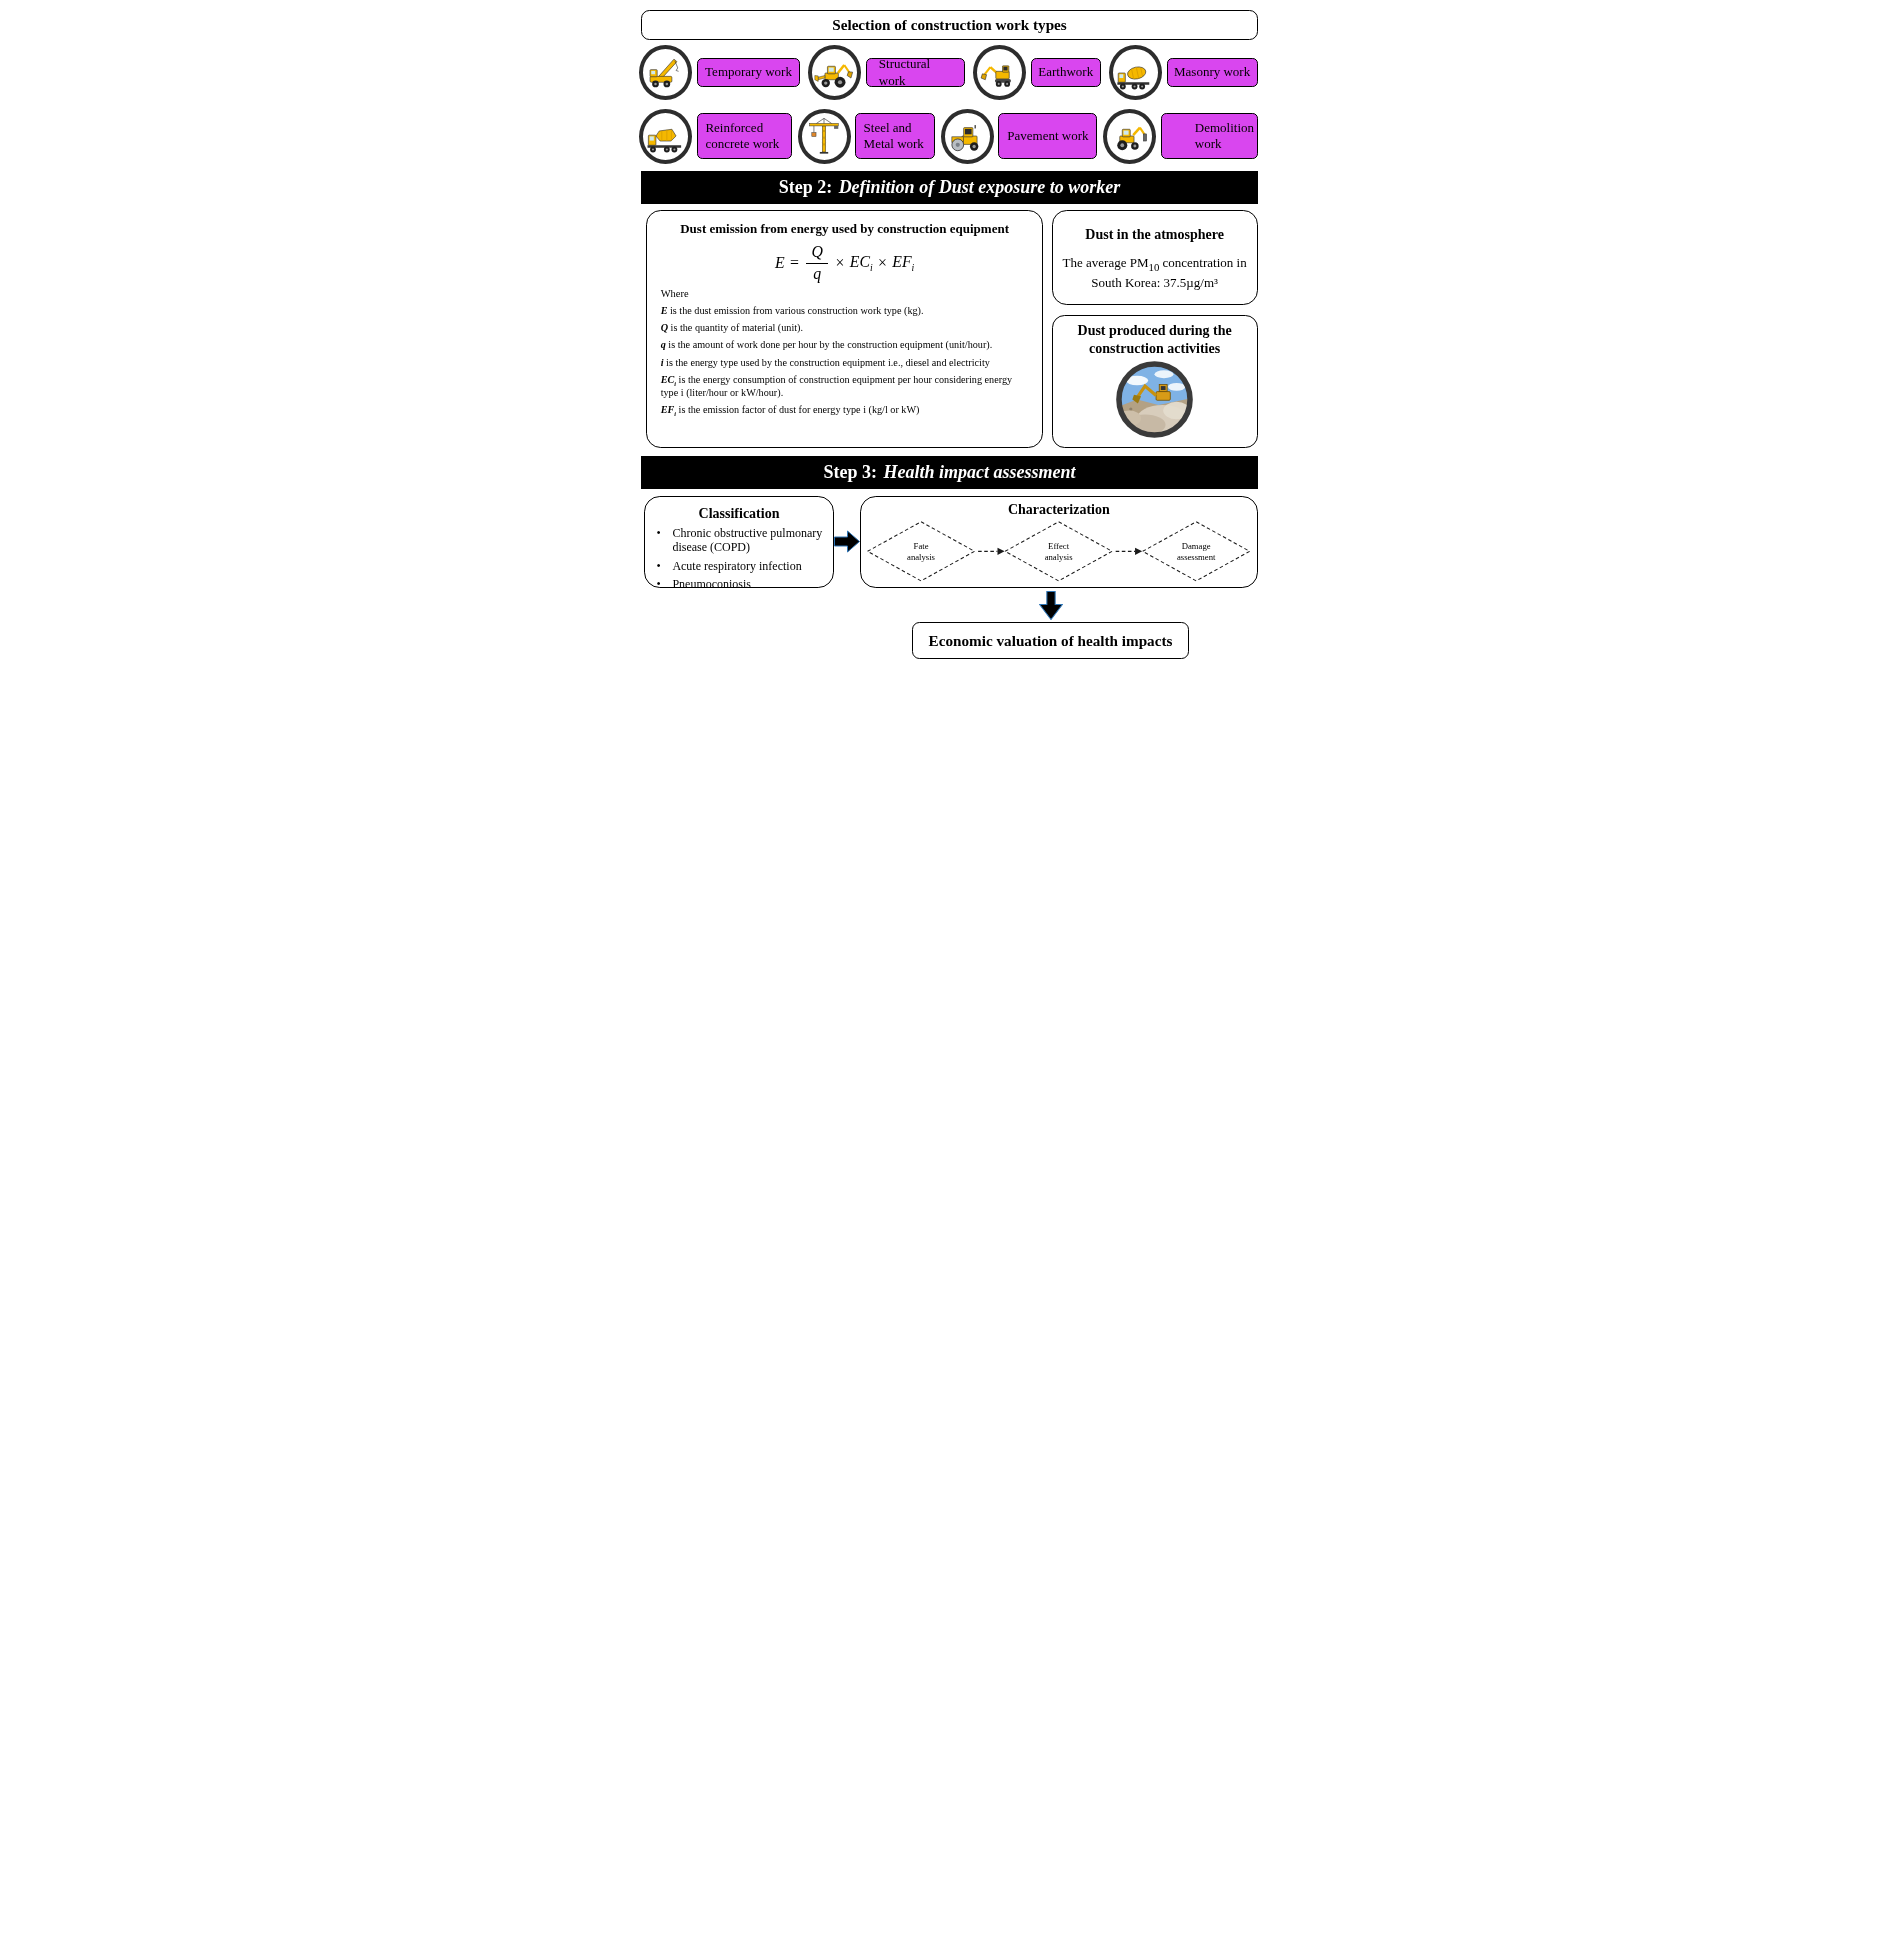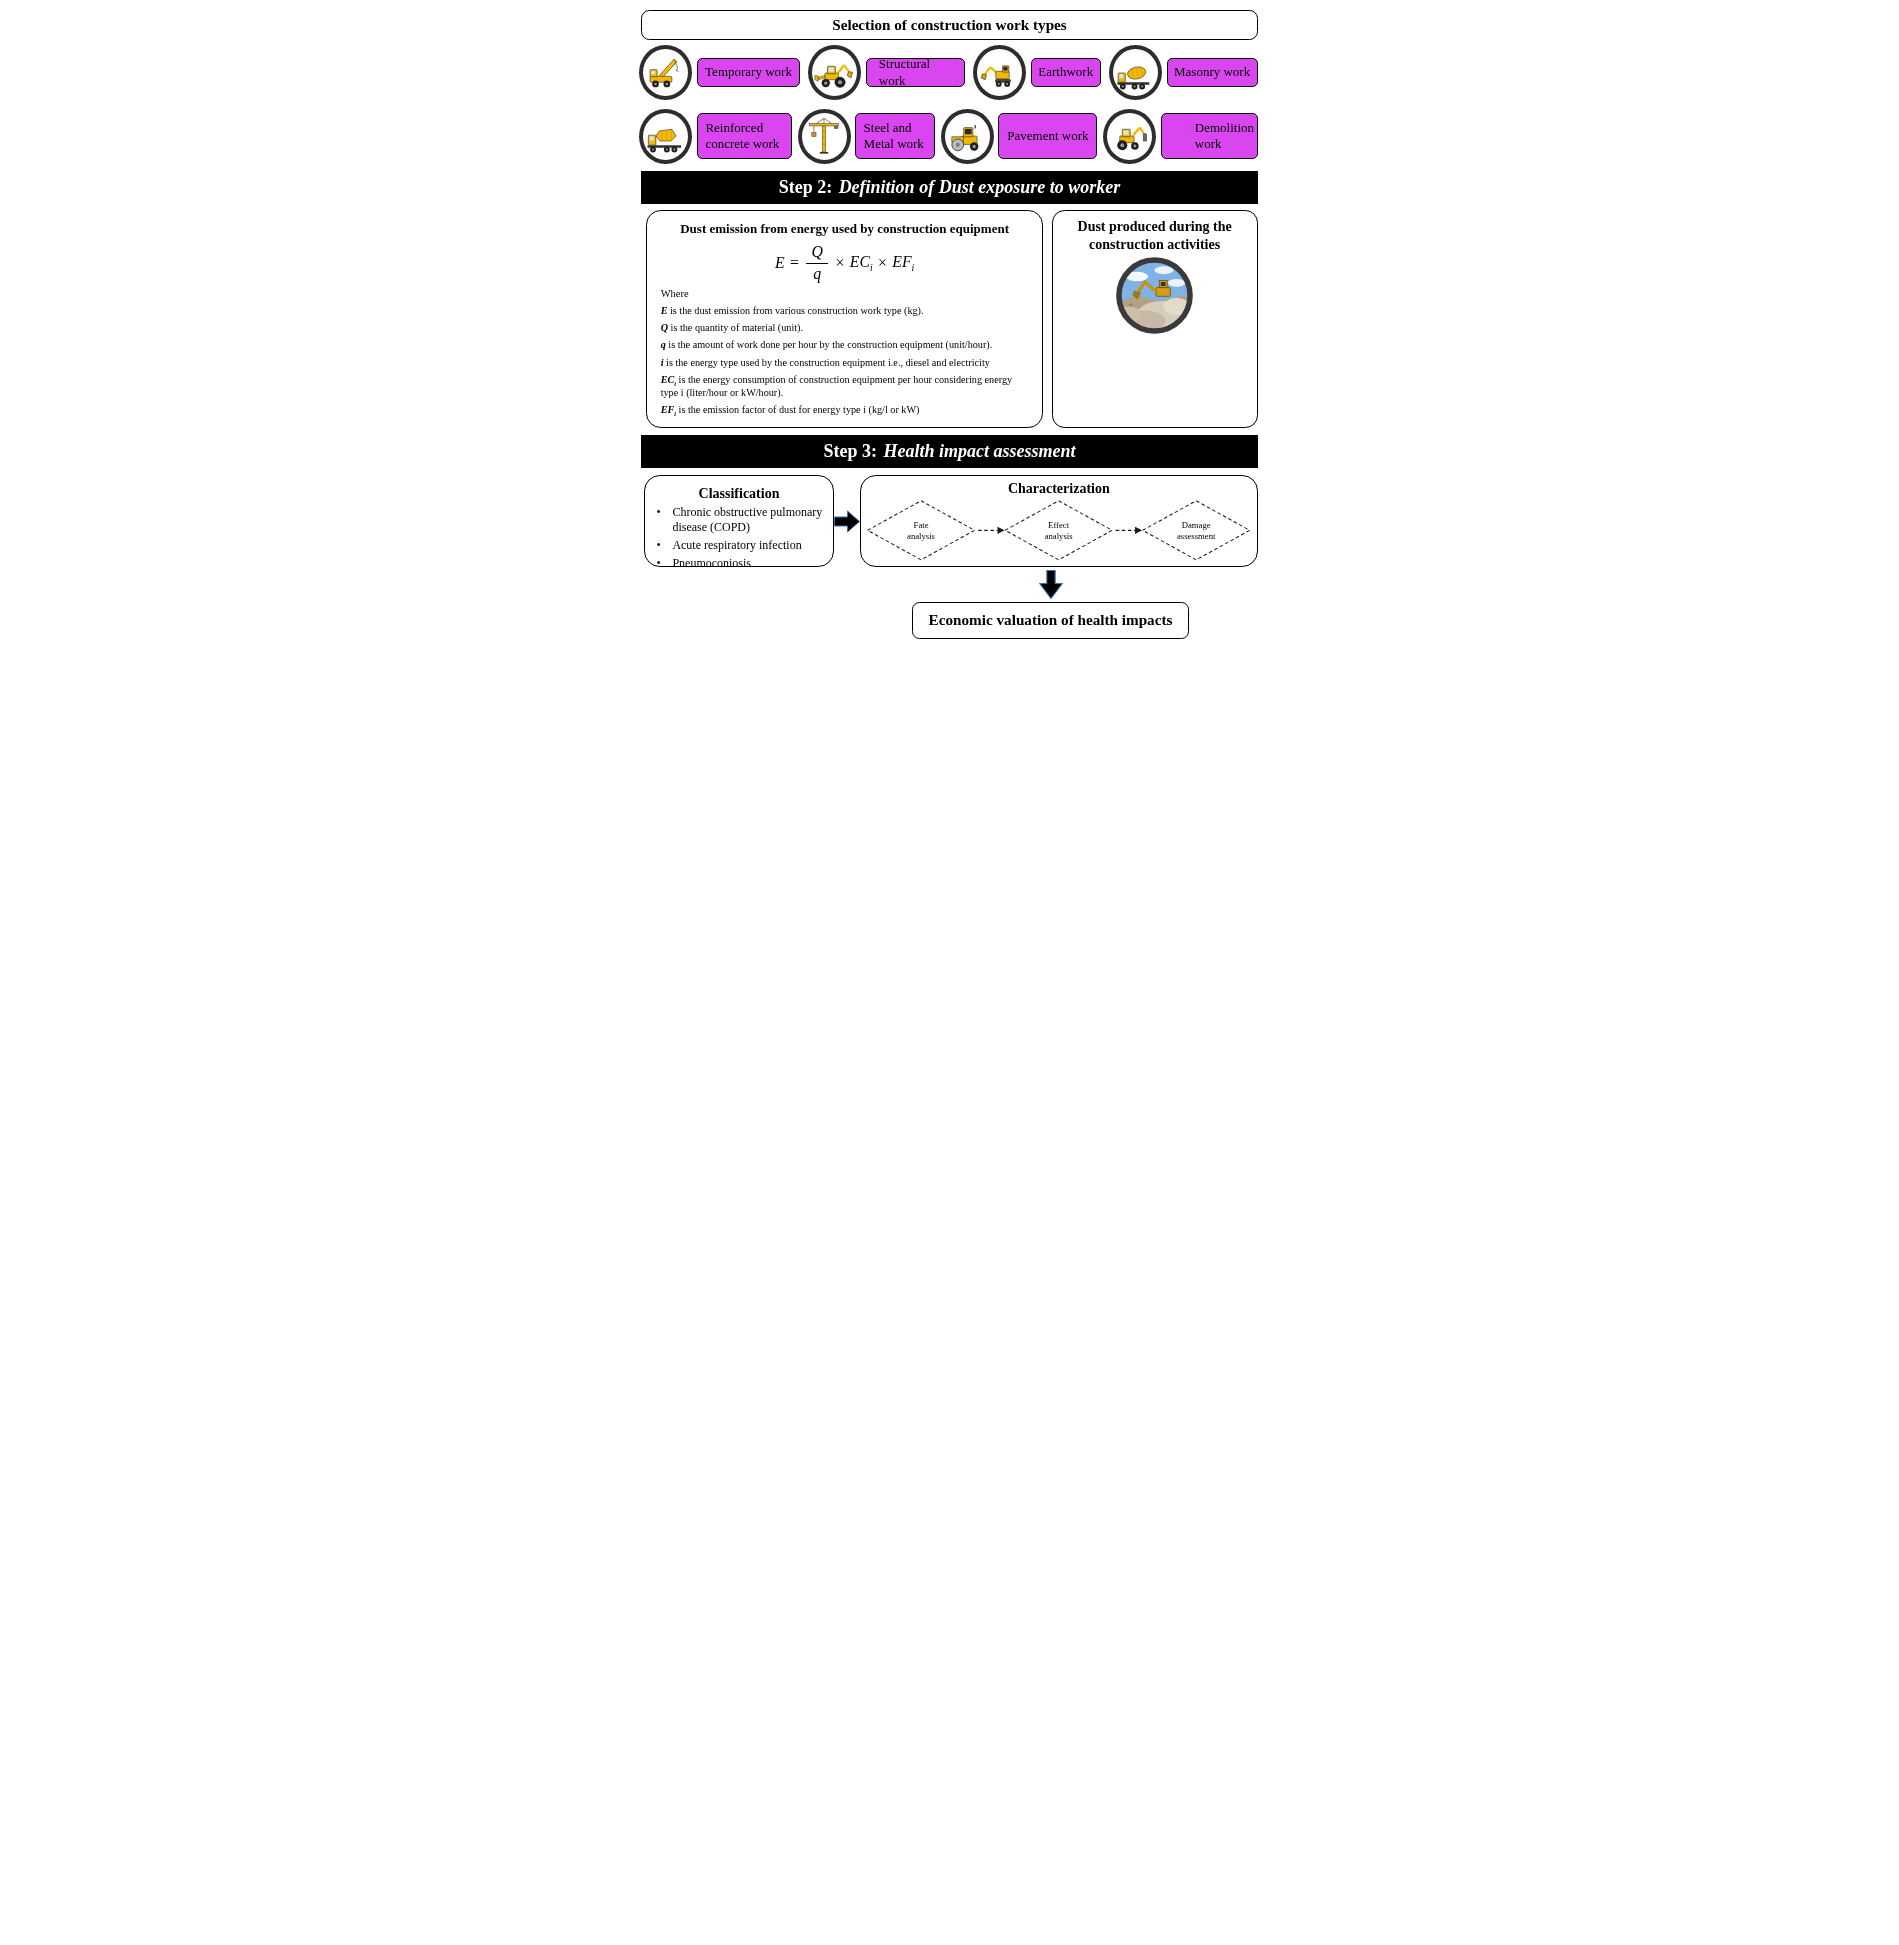--- a/index.html
+++ b/index.html
@@ -280,20 +280,26 @@
       </div>
       <div class="def">
         <span class="term">EC</span><sub>i</sub><span> is the energy consumption of construction equipment per hour considering energy type i (liter/hour or kW/hour).</span>
       </div>
       <div class="def">
         <span class="term">EF</span><sub>i</sub><span> is the emission factor of dust for energy type i (kg/l or kW)</span>
       </div>
     </div>
 
     <div class="right-col">
+      <div class="atmo-box">
+        <div class="atmo-title">Dust in the atmosphere</div>
+        <div class="atmo-text">
+          <span>The average PM</span><sub>10</sub><span> concentration in South Korea: 37.5µg/m³</span>
+        </div>
+      </div>
       <div class="dust-box">
         <div class="dust-title">Dust produced during the construction activities</div>
         <div class="photo-ring">
           <svg width="79" height="79" viewBox="0 0 100 100">
             <defs>
                 <clipPath id="photoclip">
                   <circle cx="50" cy="50" r="45"></circle>
                 </clipPath>
               </defs>
             <circle cx="50" cy="50" r="45" fill="#7fb2e5"></circle>

